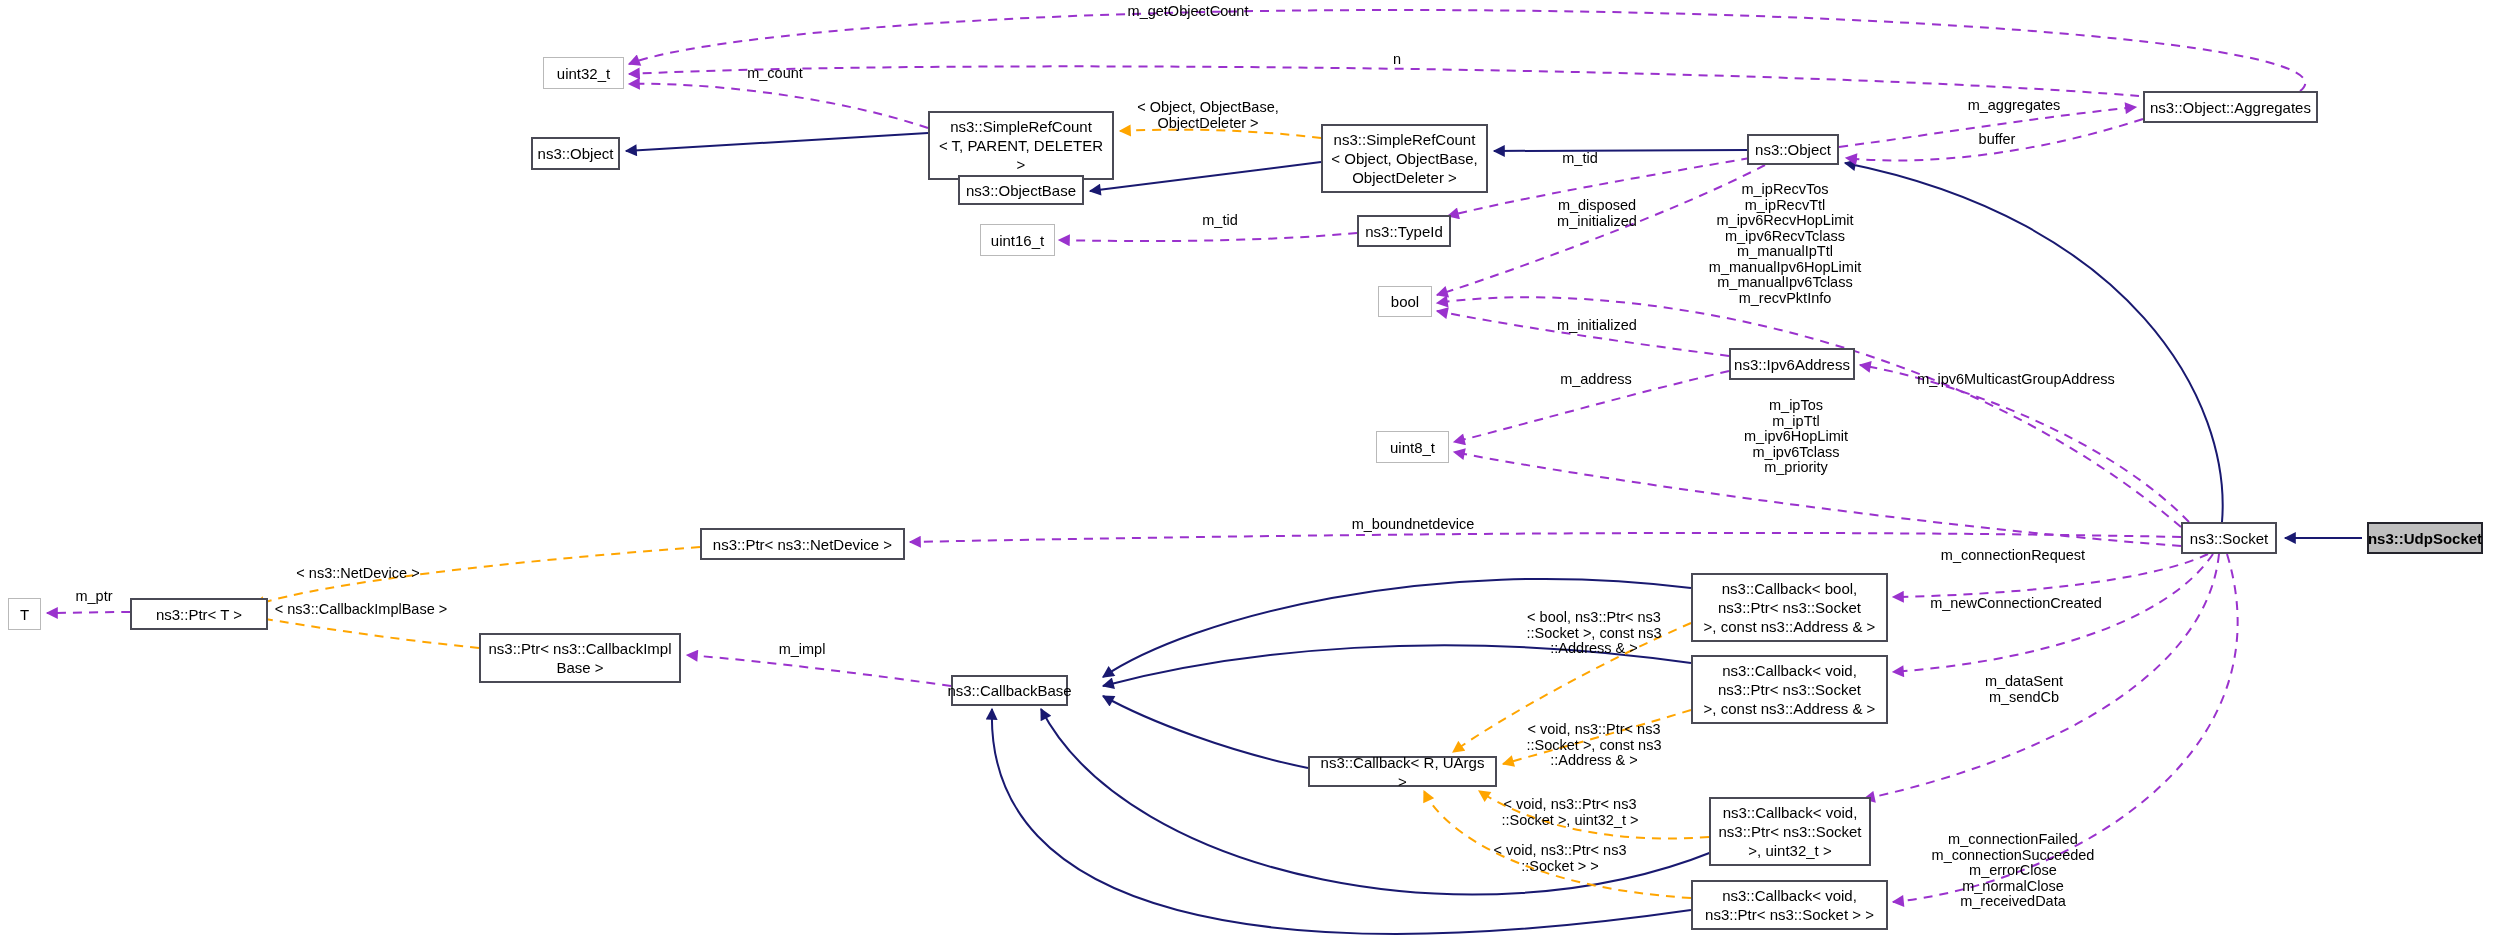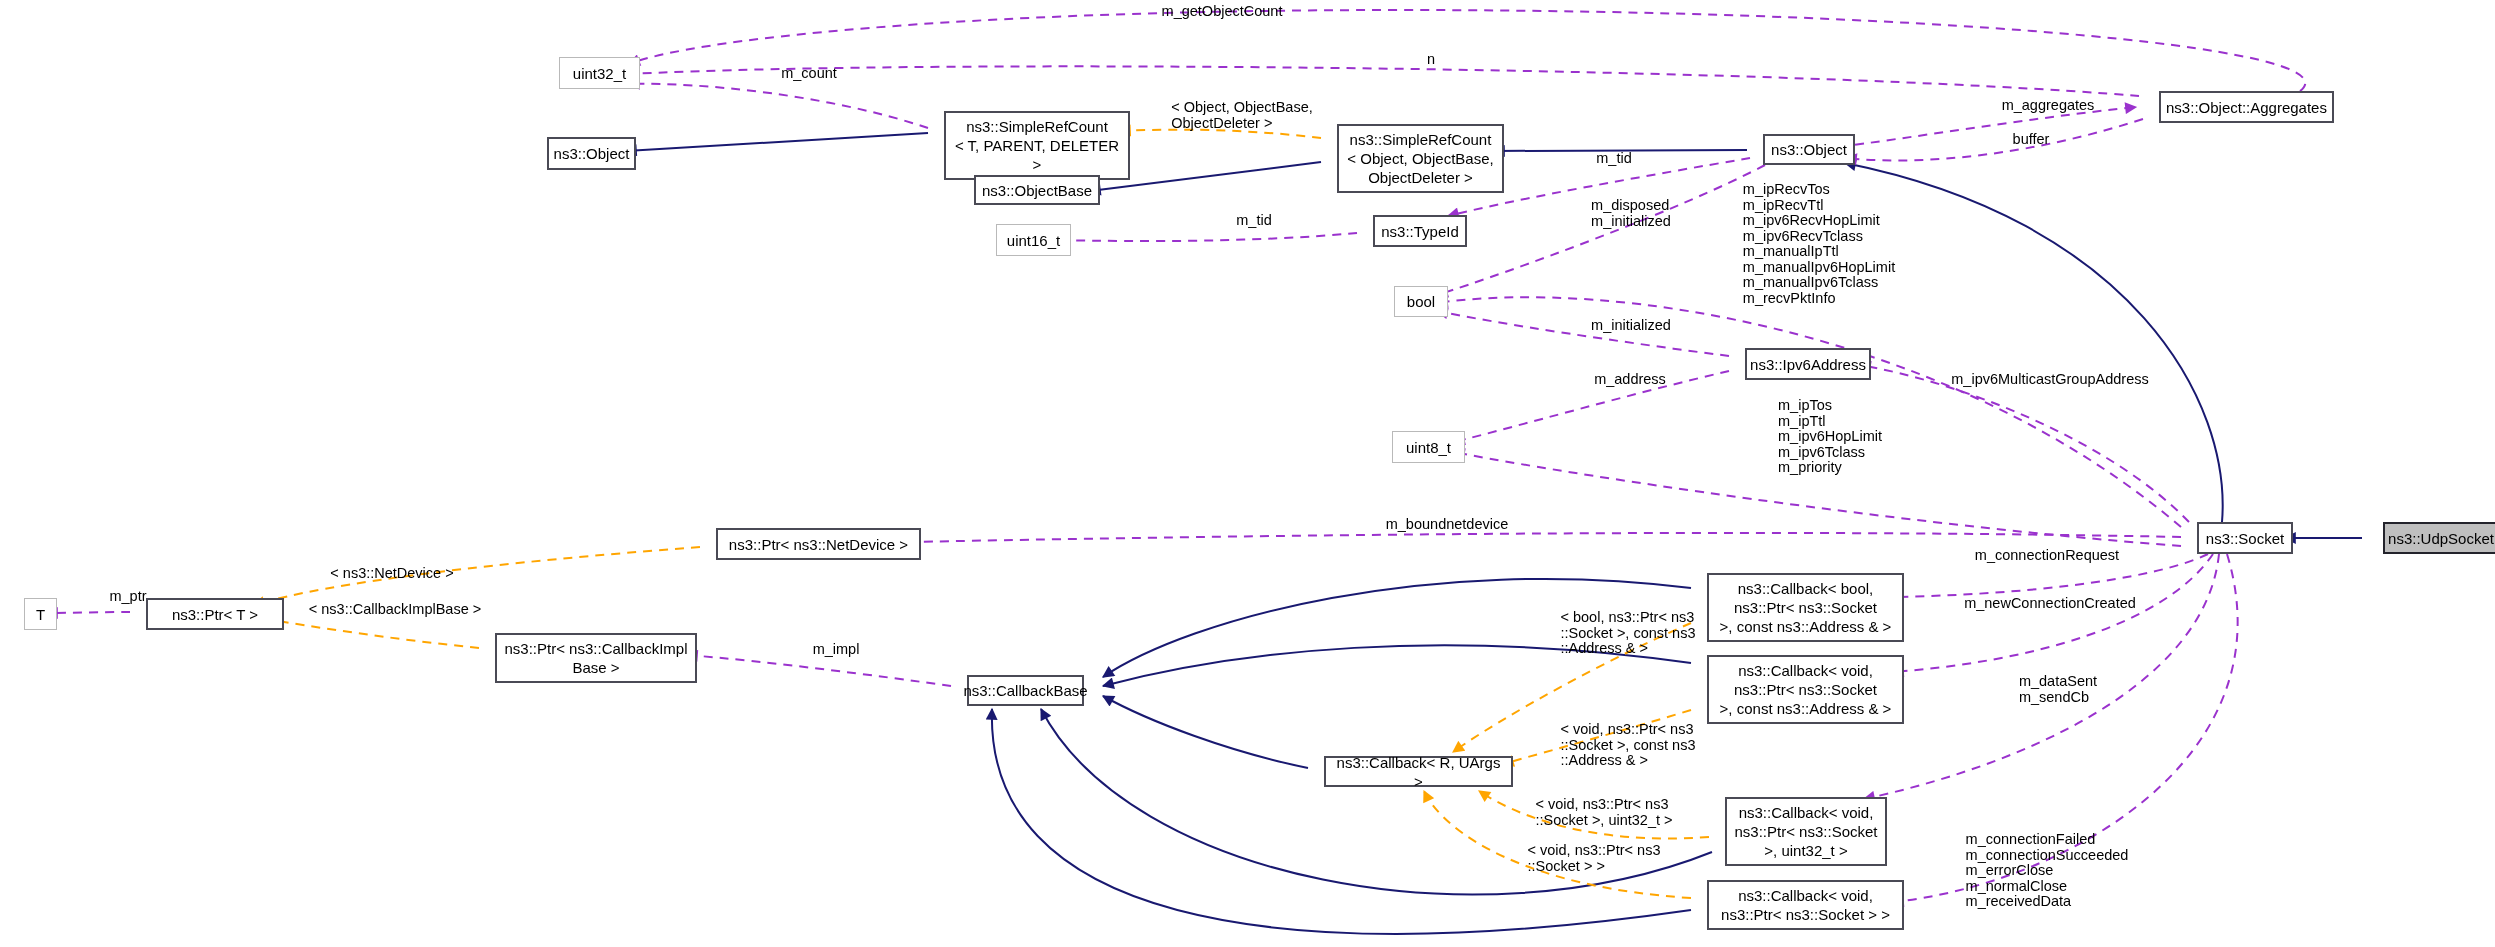--- a/index.html
+++ b/index.html
@@ -1,25 +1,25 @@
 <!DOCTYPE html>
 <html><head>
 <meta charset="utf-8">
 <style>
   html,body{margin:0;padding:0;background:#ffffff;}
   body{position:relative;width:2495px;height:947px;overflow:hidden;
        font-family:"Liberation Sans","DejaVu Sans",sans-serif;color:#000;}
   #edges{position:absolute;left:0;top:0;width:2495px;height:947px;pointer-events:none;}
   .node{position:absolute;background:#ffffff;border:2px solid #4a4a55;
         font-size:15px;line-height:19px;padding:4px 6px;text-align:center;
-        white-space:pre-line;box-sizing:border-box;display:flex;align-items:center;justify-content:center;cursor:pointer;margin-left:16px;}
+        white-space:pre-line;box-sizing:border-box;display:flex;align-items:center;justify-content:center;cursor:pointer;}
   .node.ext{border:1px solid #b9b9b9;}
-  .node.main{background:#bfbfbf;border:2px solid #23232b;font-weight:400;}
+  .node.main{background:#bfbfbf;border:2px solid #23232b;font-weight:700;}
   .elabel{position:absolute;transform:translateX(-50%);font-size:14.5px;line-height:15.5px;
-          white-space:pre-line;margin-left:34px;}
+          text-align:center;white-space:pre-line;}
 </style>
 </head>
 <body>
 
 <svg id="edges" viewBox="0 0 2495 947" xmlns="http://www.w3.org/2000/svg">
   <defs>
     <marker id="ab" viewBox="0 0 10 10" refX="9" refY="5" markerWidth="14" markerHeight="12" markerUnits="userSpaceOnUse" orient="auto">
         <path d="M0,0 L10,5 L0,10 z" fill="#191970"></path>
       </marker>
     <marker id="ap" viewBox="0 0 10 10" refX="9" refY="5" markerWidth="14" markerHeight="12" markerUnits="userSpaceOnUse" orient="auto">

